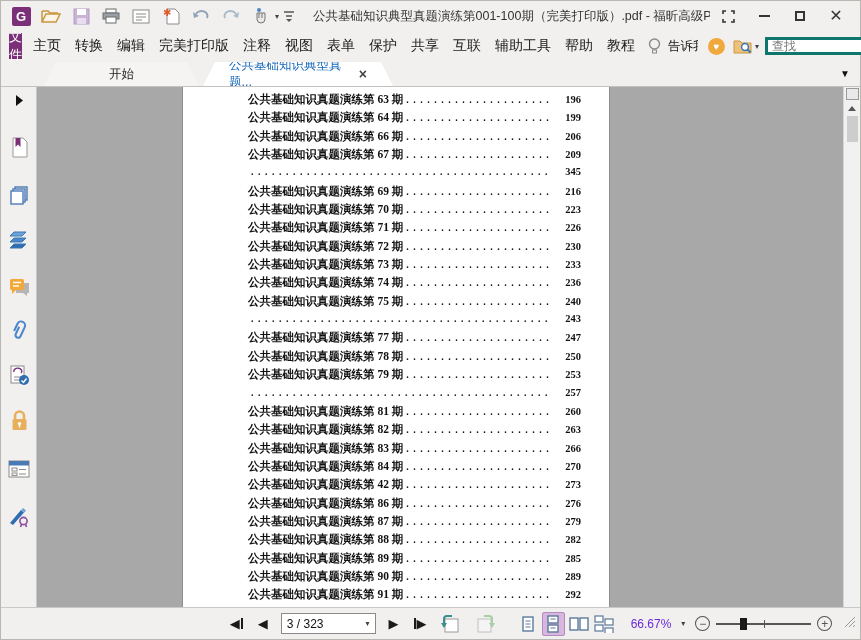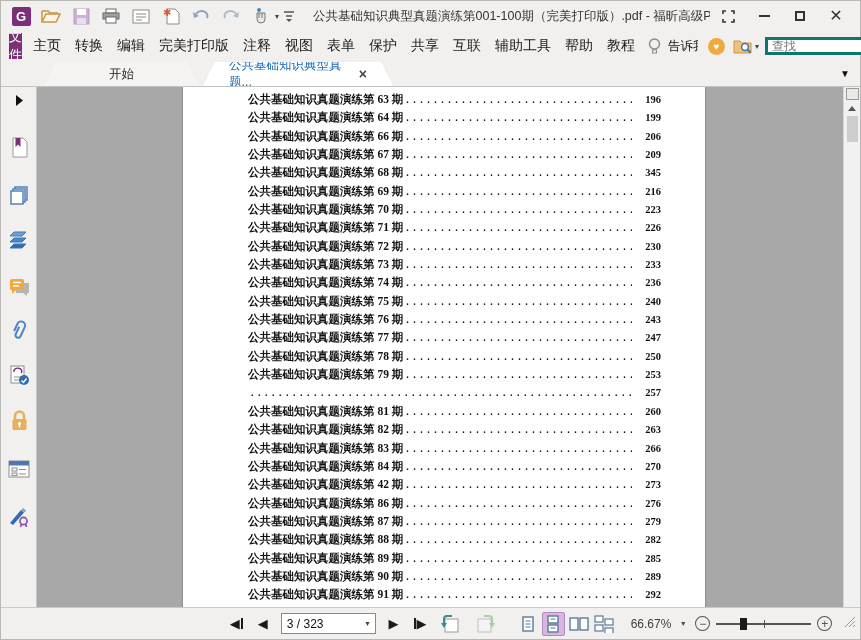--- a/index.html
+++ b/index.html
@@ -37,42 +37,42 @@
   .tab-start { margin-left:43px; width:155px; background:#f5f4f2; color:#222; }
   .tab-doc { width:190px; background:#ffffff; color:#1467b8; margin-left:4px; }
   .tab-close { color:#444; font-size:14px; margin-left:10px; font-weight:bold; }
   .tab-overflow { position:absolute; right:10px; top:7px; font-size:10px; color:#111; }
 
   
   .body { flex:1; display:flex; min-height:0; }
   .sidebar { width:36px; background:#f1f0ee; border-right:1px solid #c8c8c8; position:relative; flex:0 0 auto; }
   .side-icon { position:absolute; left:7px; width:22px; height:22px; display:flex; align-items:center; justify-content:center; }
   .canvas { flex:1; background:#a8a8a8; position:relative; overflow:hidden; }
-  .page { position:absolute; left:145px; top:0; bottom:0; width:524px; background:#fff; border-left:1px solid #8f8f8f; border-right:1px solid #8f8f8f; padding:3px 44px 0 65px; overflow:hidden; }
+  .page { position:absolute; left:145px; top:0; bottom:0; width:428px; background:#fff; border-left:1px solid #8f8f8f; border-right:1px solid #8f8f8f; padding:3px 28px 0 65px; overflow:hidden; }
   .toc-row { height:18.35px; display:flex; align-items:baseline; line-height:18.35px; font-family:"Liberation Serif","DejaVu Serif",serif; font-weight:bold; color:#111; }
   .toc-label { font-size:11.5px; white-space:nowrap; }
   .toc-dots { flex:1; overflow:hidden; white-space:nowrap; font-size:10px; letter-spacing:1px; margin:0 3px; }
   .toc-page { min-width:26px; text-align:right; font-size:10.5px; }
   .vscroll { width:17px; background:#f1f1f1; border-left:1px solid #d5d5d5; display:flex; flex-direction:column; align-items:center; flex:0 0 auto; }
   .scroll-topbox { width:13px; height:12px; border:1px solid #999; background:#e9e9e9; margin-top:1px; }
   .scroll-up { width:0; height:0; border-left:4px solid transparent; border-right:4px solid transparent; border-bottom:5px solid #555; margin-top:6px; }
   .scroll-thumb { width:11px; height:26px; background:#cdcdcd; margin-top:5px; }
 
   
   .statusbar { height:32px; background:#f1f0ee; border-top:1px solid #c9c9c9; display:flex; align-items:center; flex:0 0 auto; position:relative; font-size:12px; }
   .nav-btn { display:flex; align-items:center; margin:0 7px; color:#1a1a1a; }
   .nav-tri { font-size:13px; line-height:1; }
   .nav-bar { width:2px; height:11px; background:#1a1a1a; margin:0 1px; }
   .page-box { width:97px; height:21px; background:#fff; border:1px solid #8a8a8a; display:flex; align-items:center; padding:0 5px; margin:0 6px; }
   .page-box .val { flex:1; color:#111; }
   .caret-down { font-size:8px; color:#444; }
   .view-btn { margin:0 7px; display:flex; align-items:center; }
   .layout-btn { width:24px; height:24px; display:flex; align-items:center; justify-content:center; margin:0 1px; border-radius:2px; }
   .layout-btn.selected { background:#d8b6e0; border:1px solid #b28cc0; }
-  .zoom-label { margin:0 10px 0 14px; color:#404040; }
+  .zoom-label { margin:0 10px 0 14px; color:#6d28d9; }
   .circle-btn { width:15px; height:15px; border:1px solid #555; border-radius:50%; color:#555; display:flex; align-items:center; justify-content:center; font-size:12px; line-height:1; margin:0 4px; }
   .slider { position:relative; width:98px; height:14px; margin:0 2px; }
   .slider .track { position:absolute; left:0; right:0; top:6px; height:2px; background:#555; }
   .slider .tick { position:absolute; left:48px; top:3px; width:1px; height:8px; background:#555; }
   .slider .thumb { position:absolute; left:24px; top:1px; width:7px; height:12px; background:#1a1a1a; }
   .grip { margin-left:8px; margin-right:4px; }
 </style>
 </head>
 <body>
 
@@ -324,21 +324,20 @@
             <span class="toc-label">公共基础知识真题演练第 66 期</span>
             <span class="toc-dots">. . . . . . . . . . . . . . . . . . . . . . . . . . . . . . . . . . . . . . . . . . . . . . . . . . . . . . . . . . . . . . . . . . . . . . . . . . . . . . . . . . . . . . . . . . . . . . . . . . . . . . . . . . . . . . . . . . . . . . . . . . . . . . . . . . . . . . . . . . . . . . . . . . . . . . . . . . . . . . . . </span>
             <span class="toc-page">206</span>
           </div>
           <div class="toc-row">
             <span class="toc-label">公共基础知识真题演练第 67 期</span>
             <span class="toc-dots">. . . . . . . . . . . . . . . . . . . . . . . . . . . . . . . . . . . . . . . . . . . . . . . . . . . . . . . . . . . . . . . . . . . . . . . . . . . . . . . . . . . . . . . . . . . . . . . . . . . . . . . . . . . . . . . . . . . . . . . . . . . . . . . . . . . . . . . . . . . . . . . . . . . . . . . . . . . . . . . . </span>
             <span class="toc-page">209</span>
           </div>
           <div class="toc-row">
-            <span class="toc-label">公共基础知识真题演练第 68 期</span>
             <span class="toc-dots">. . . . . . . . . . . . . . . . . . . . . . . . . . . . . . . . . . . . . . . . . . . . . . . . . . . . . . . . . . . . . . . . . . . . . . . . . . . . . . . . . . . . . . . . . . . . . . . . . . . . . . . . . . . . . . . . . . . . . . . . . . . . . . . . . . . . . . . . . . . . . . . . . . . . . . . . . . . . . . . . </span>
             <span class="toc-page">345</span>
           </div>
           <div class="toc-row">
             <span class="toc-label">公共基础知识真题演练第 69 期</span>
             <span class="toc-dots">. . . . . . . . . . . . . . . . . . . . . . . . . . . . . . . . . . . . . . . . . . . . . . . . . . . . . . . . . . . . . . . . . . . . . . . . . . . . . . . . . . . . . . . . . . . . . . . . . . . . . . . . . . . . . . . . . . . . . . . . . . . . . . . . . . . . . . . . . . . . . . . . . . . . . . . . . . . . . . . . </span>
             <span class="toc-page">216</span>
           </div>
           <div class="toc-row">
             <span class="toc-label">公共基础知识真题演练第 70 期</span>
@@ -364,21 +363,20 @@
             <span class="toc-label">公共基础知识真题演练第 74 期</span>
             <span class="toc-dots">. . . . . . . . . . . . . . . . . . . . . . . . . . . . . . . . . . . . . . . . . . . . . . . . . . . . . . . . . . . . . . . . . . . . . . . . . . . . . . . . . . . . . . . . . . . . . . . . . . . . . . . . . . . . . . . . . . . . . . . . . . . . . . . . . . . . . . . . . . . . . . . . . . . . . . . . . . . . . . . . </span>
             <span class="toc-page">236</span>
           </div>
           <div class="toc-row">
             <span class="toc-label">公共基础知识真题演练第 75 期</span>
             <span class="toc-dots">. . . . . . . . . . . . . . . . . . . . . . . . . . . . . . . . . . . . . . . . . . . . . . . . . . . . . . . . . . . . . . . . . . . . . . . . . . . . . . . . . . . . . . . . . . . . . . . . . . . . . . . . . . . . . . . . . . . . . . . . . . . . . . . . . . . . . . . . . . . . . . . . . . . . . . . . . . . . . . . . </span>
             <span class="toc-page">240</span>
           </div>
           <div class="toc-row">
-            <span class="toc-label">公共基础知识真题演练第 76 期</span>
             <span class="toc-dots">. . . . . . . . . . . . . . . . . . . . . . . . . . . . . . . . . . . . . . . . . . . . . . . . . . . . . . . . . . . . . . . . . . . . . . . . . . . . . . . . . . . . . . . . . . . . . . . . . . . . . . . . . . . . . . . . . . . . . . . . . . . . . . . . . . . . . . . . . . . . . . . . . . . . . . . . . . . . . . . . </span>
             <span class="toc-page">243</span>
           </div>
           <div class="toc-row">
             <span class="toc-label">公共基础知识真题演练第 77 期</span>
             <span class="toc-dots">. . . . . . . . . . . . . . . . . . . . . . . . . . . . . . . . . . . . . . . . . . . . . . . . . . . . . . . . . . . . . . . . . . . . . . . . . . . . . . . . . . . . . . . . . . . . . . . . . . . . . . . . . . . . . . . . . . . . . . . . . . . . . . . . . . . . . . . . . . . . . . . . . . . . . . . . . . . . . . . . </span>
             <span class="toc-page">247</span>
           </div>
           <div class="toc-row">
             <span class="toc-label">公共基础知识真题演练第 78 期</span>

